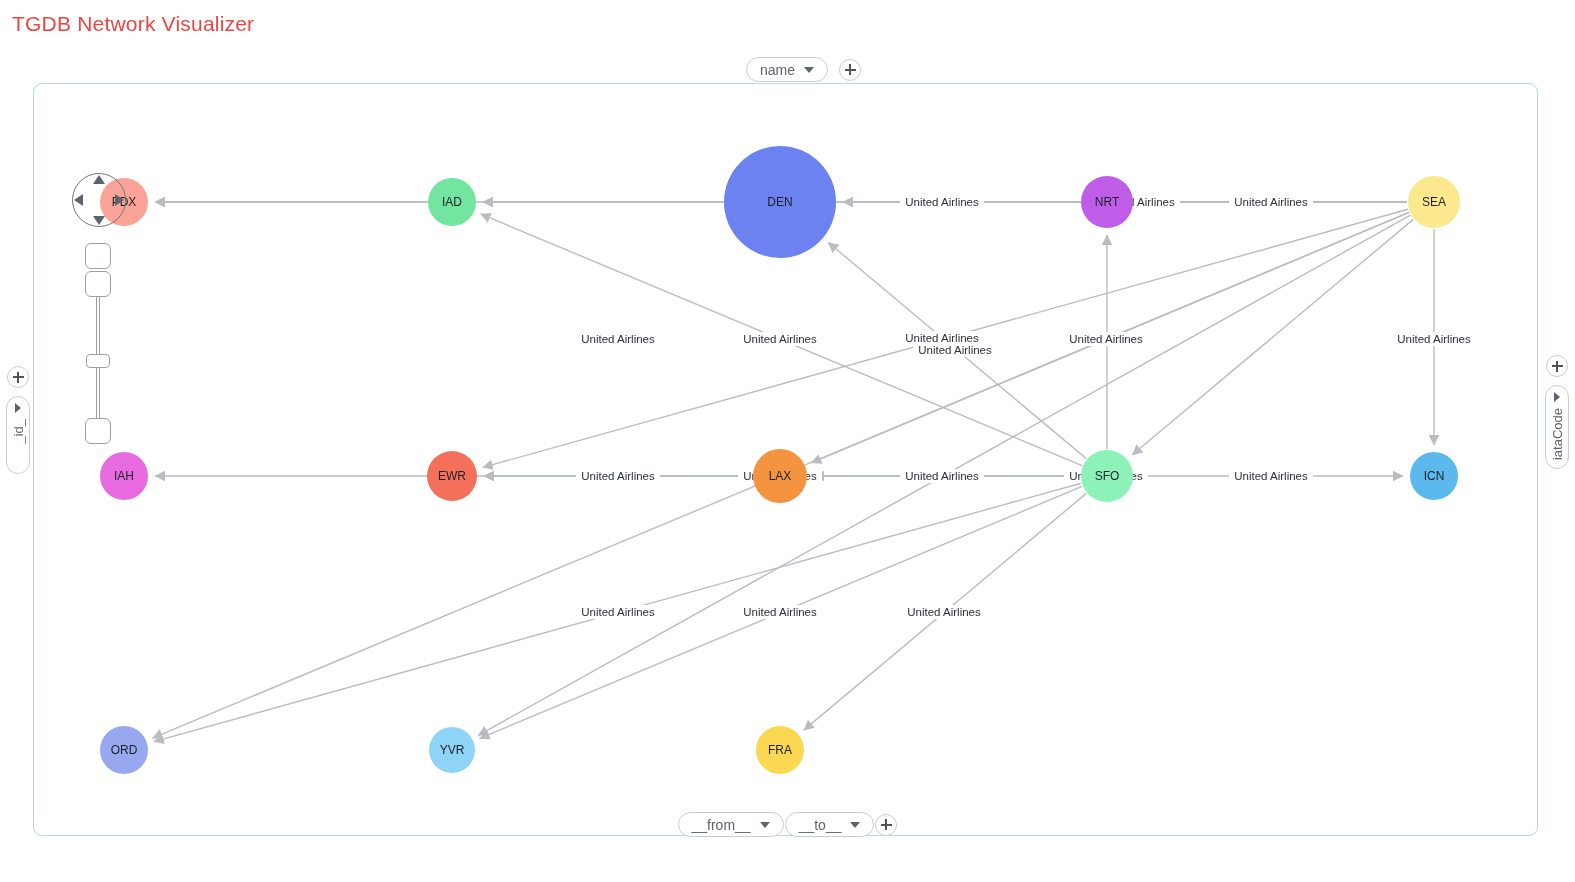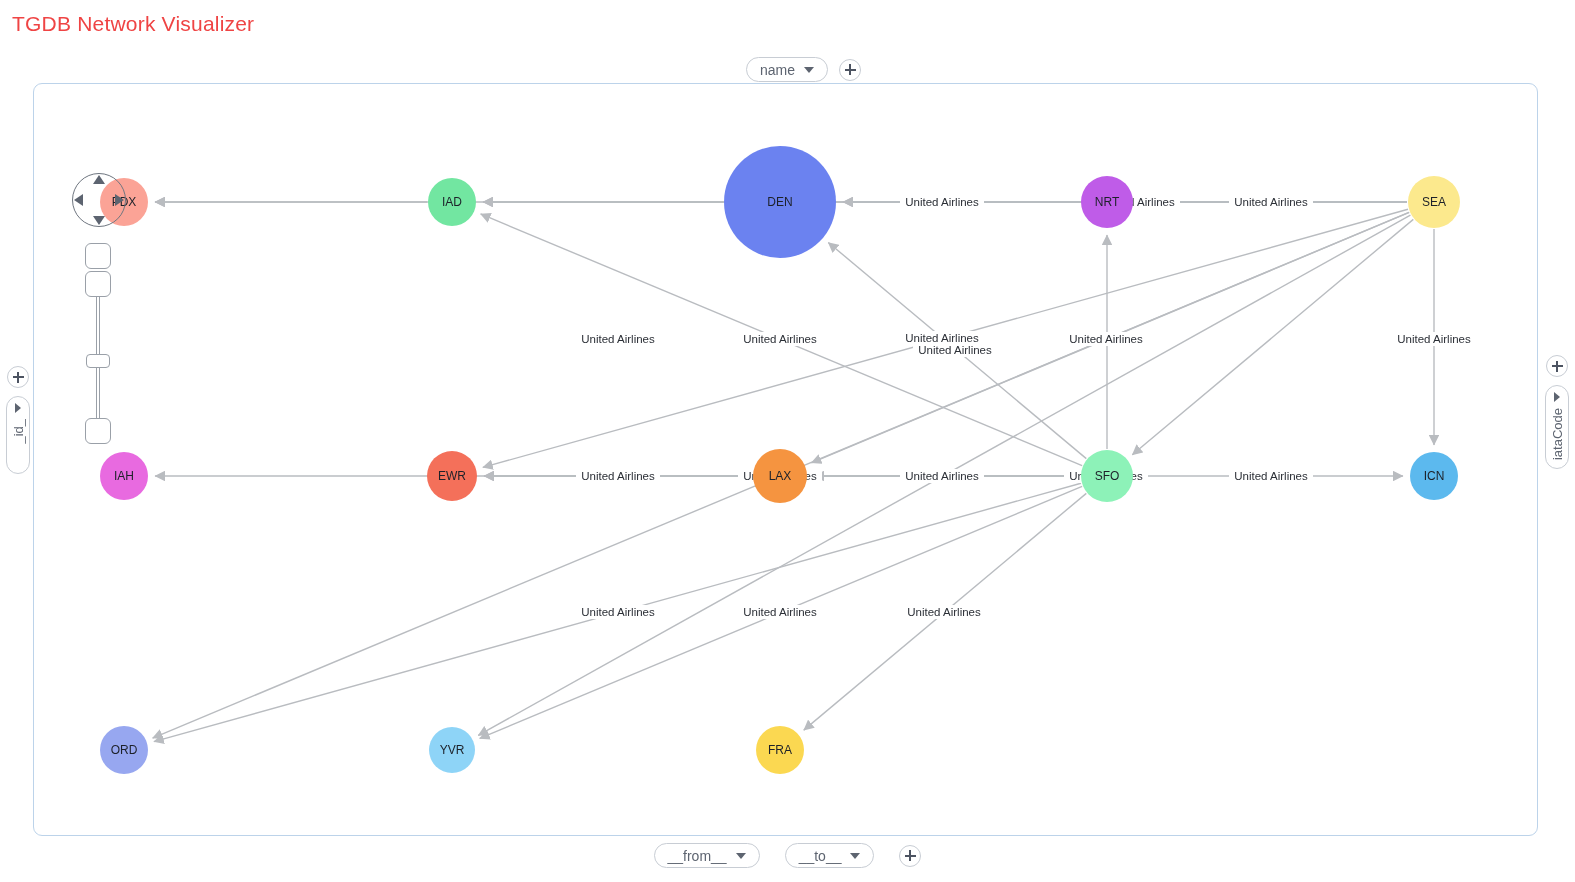--- a/index.html
+++ b/index.html
@@ -44,22 +44,22 @@
     content: ""; position: absolute; background: #4c5361;
   }
   .plus-btn::before { width: 11px; height: 2px; }
   .plus-btn::after  { width: 2px; height: 11px; }
 
   #top-controls {
     position: absolute; left: 0; right: 0; top: 57px;
     display: flex; justify-content: center; align-items: center; gap: 11px; margin-left: 32px;
   }
   #bottom-controls {
-    position: absolute; left: 0; right: 0; top: 843px;
-    display: flex; justify-content: center; align-items: center; gap: 25px;
+    position: absolute; left: 0; right: 0; top: 812px;
+    display: flex; justify-content: center; align-items: center; gap: 1px;
   }
 
   
   #canvas-panel {
     position: absolute; left: 33px; top: 83px;
     width: 1505px; height: 753px;
     border: 1px solid #bcd3ea; border-radius: 9px;
     background: #fff; overflow: hidden;
   }
   #graph-svg { position: absolute; left: 0; top: 0; }

